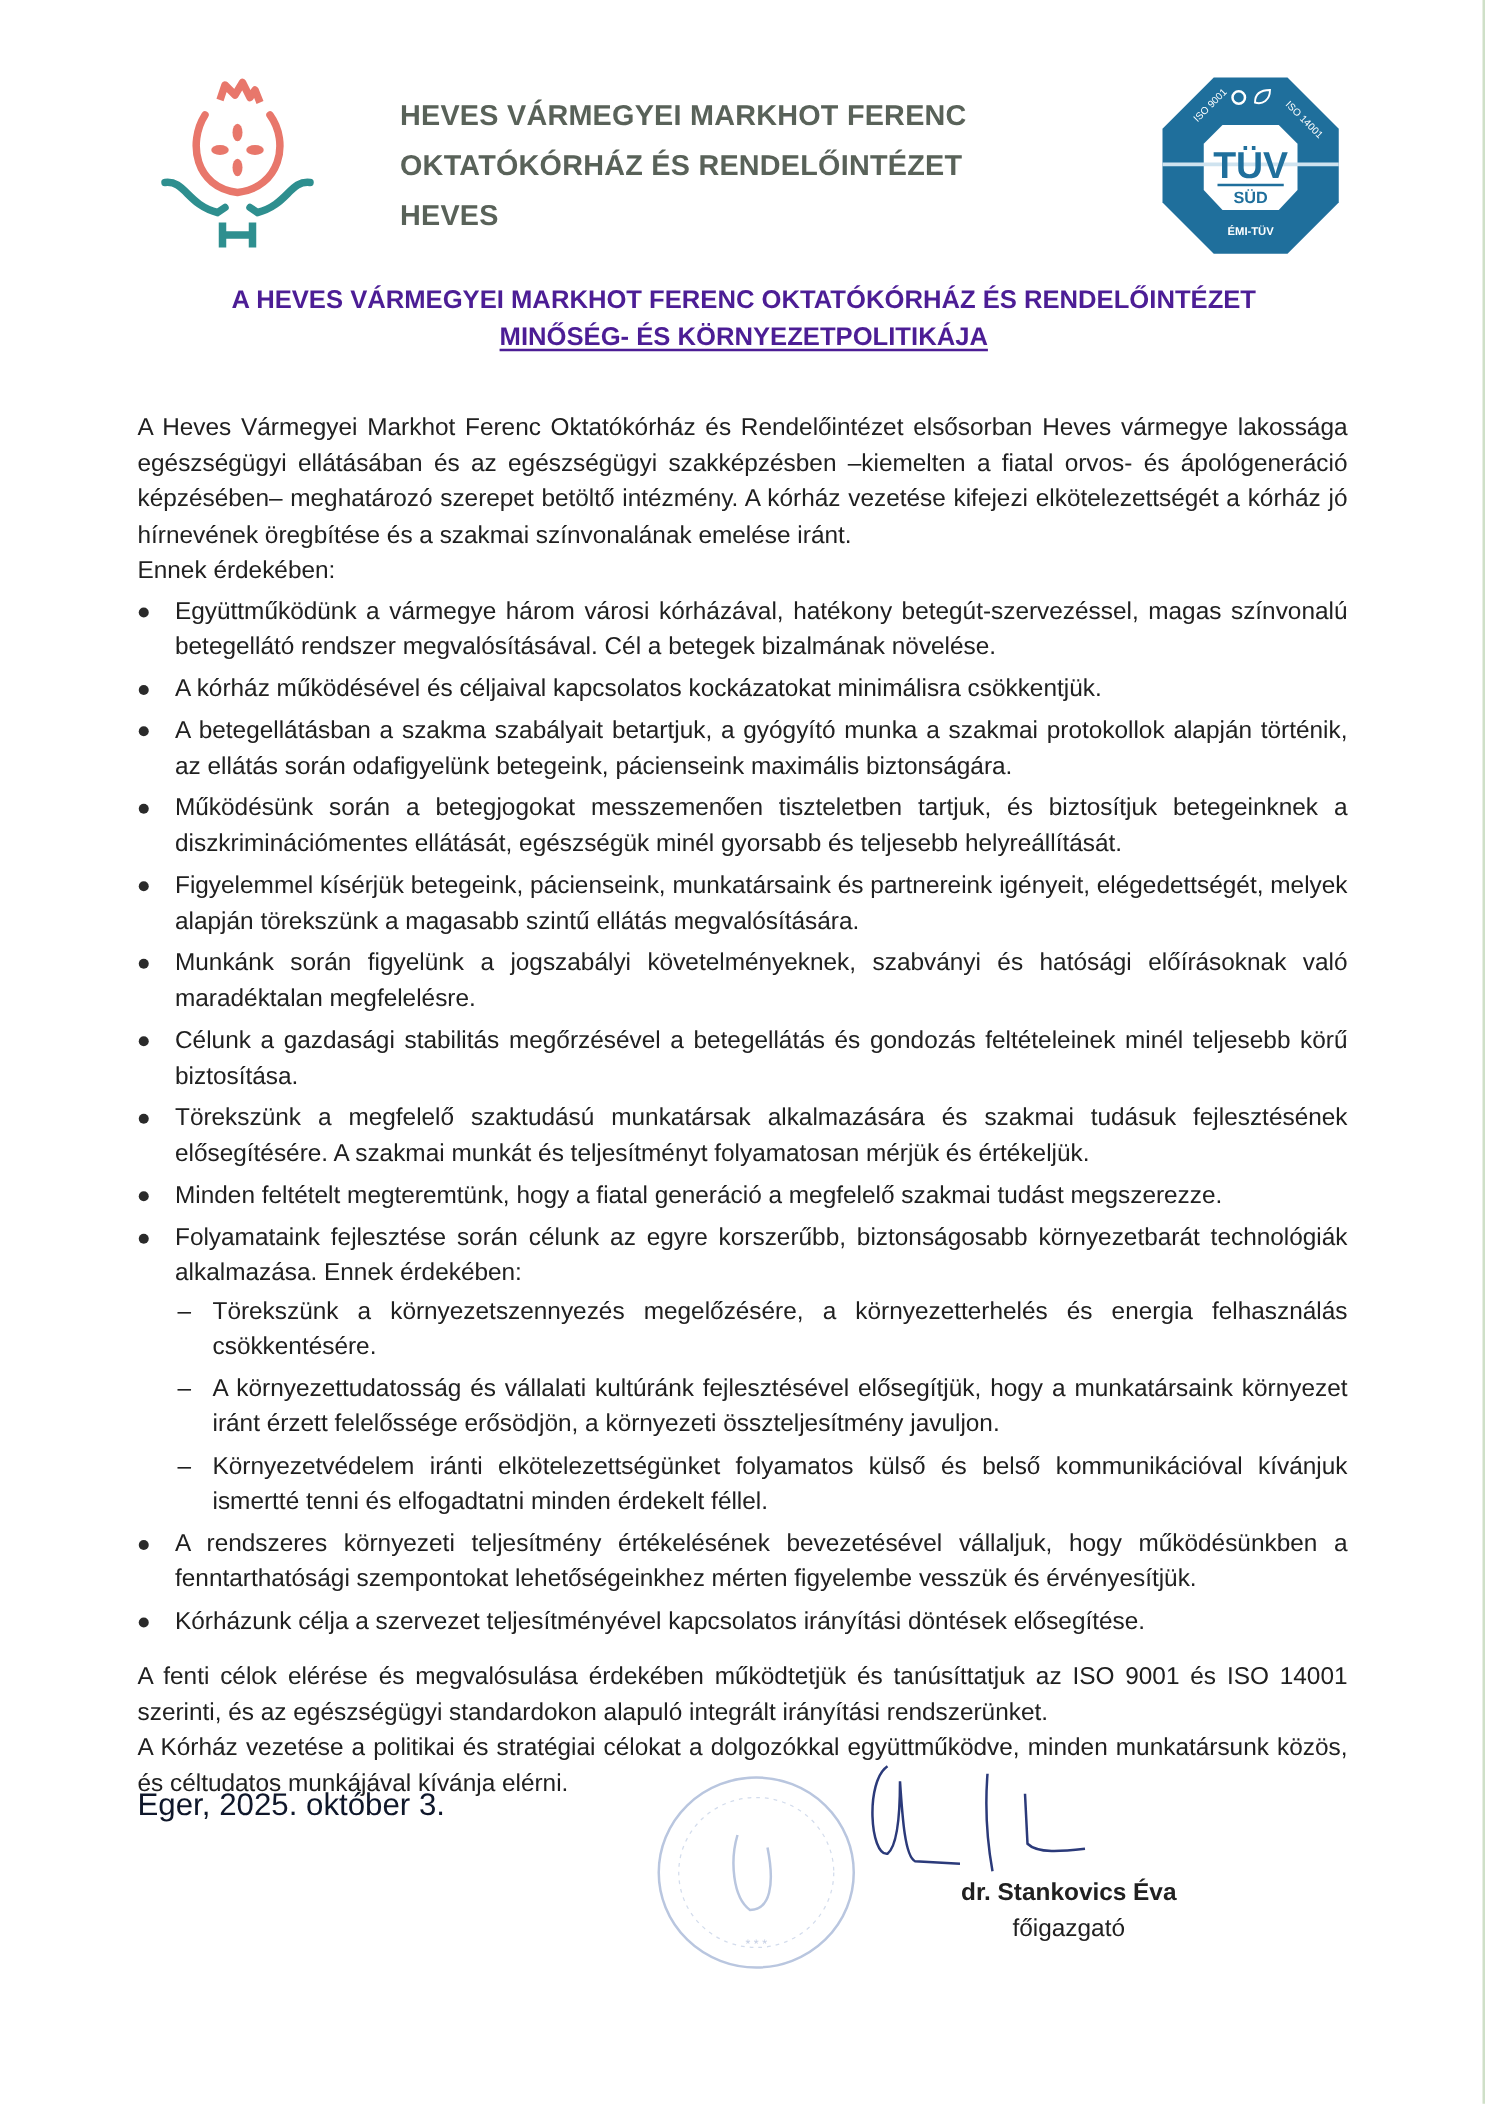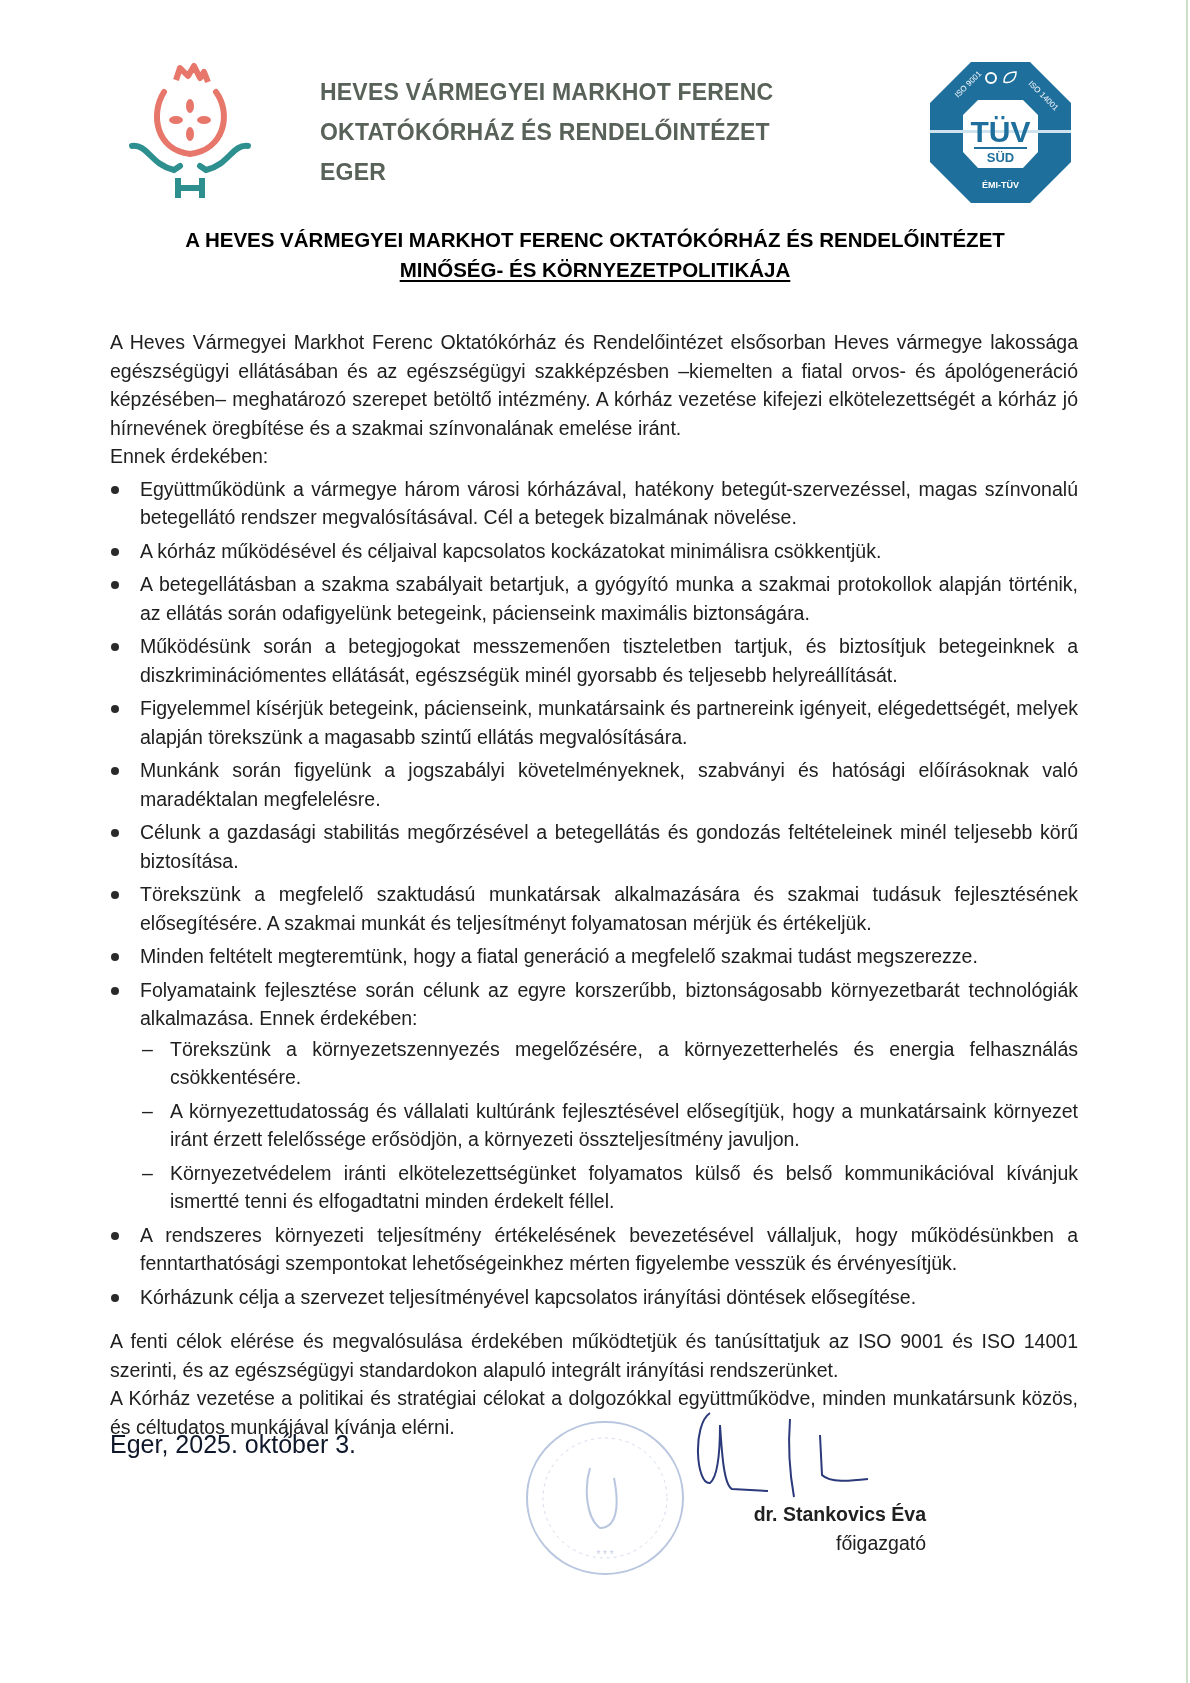--- a/index.html
+++ b/index.html
@@ -7,36 +7,36 @@
     width: 1190px; height: 1683px; background: #ffffff; position: relative; overflow: hidden;
     font-family: "Liberation Sans Narrow", "Liberation Sans", sans-serif;
     color: #222222;
   }
   .edge-line { position: absolute; left: 1186px; top: 0; width: 2px; height: 1683px; background: #cfe0c8; }
   .header { position: absolute; left: 0; top: 0; width: 1190px; height: 215px; }
   .logo-left { position: absolute; left: 128px; top: 62px; width: 125px; height: 140px; }
   .logo-right { position: absolute; left: 928px; top: 60px; width: 145px; height: 145px; }
   .inst-title { position: absolute; left: 320px; top: 72px; width: 550px; text-align: left; color: #596259;
     font-family: "Liberation Sans", sans-serif; font-weight: bold; font-size: 23px; line-height: 40px; letter-spacing: 0.2px; }
-  .doc-title { position: absolute; left: 120px; top: 225px; width: 950px; text-align: center; color: #000000;
+  .doc-title { position: absolute; left: 120px; top: 225px; width: 950px; text-align: center; color: #4c1d95;
     font-family: "Liberation Sans", sans-serif; font-weight: bold; font-size: 20.5px; line-height: 30px; }
   .doc-title .sub { text-decoration: underline; text-underline-offset: 3px; }
   .content { position: absolute; left: 110px; top: 328px; width: 968px; font-size: 19.5px; line-height: 28.5px; color: #202020; }
   .content p { margin: 0; text-align: justify; }
   .content ul { list-style: none; margin: 4px 0 16px 0; padding: 0; }
   .content li.bullet { position: relative; padding-left: 30px; margin-bottom: 5px; text-align: justify; }
   .content li.bullet .dot { position: absolute; left: 1px; top: 11px; width: 8px; height: 8px; border-radius: 50%; background: #2a2a2a; }
   .content ul.dash { margin: 2px 0 0 0; }
   .content li.dashitem { position: relative; padding-left: 30px; margin-bottom: 5px; text-align: justify; }
   .content li.dashitem .dash-mark { position: absolute; left: 2px; top: 0; }
   .closing { margin-top: 3px !important; }
   .date { position: absolute; left: 110px; top: 1430px; font-size: 25px; color: #0f172a; }
   .stamp { position: absolute; left: 520px; top: 1418px; width: 170px; height: 165px; }
   .signature { position: absolute; left: 690px; top: 1405px; width: 200px; height: 100px; }
-  .signer { position: absolute; left: 696px; top: 1500px; width: 230px; text-align: right; font-size: 19.5px; line-height: 29px; color: #202020; }
+  .signer { position: absolute; left: 740px; top: 1500px; width: 230px; text-align: center; font-size: 19.5px; line-height: 29px; color: #202020; }
   .signer .name { font-weight: bold; }
 </style>
 </head>
 <body>
 
 <div class="edge-line"></div>
 
 <div class="header">
   <svg class="logo-left" viewBox="0 0 125 140">
     <path d="M48 18 L52 6 L60 14 L66 4 L72 16 L76 10 L80 20" fill="none" stroke="#e8776b" stroke-width="6" stroke-linejoin="round"></path>
@@ -46,21 +46,21 @@
     <ellipse cx="48" cy="58" rx="7" ry="4" fill="#e8776b"></ellipse>
     <ellipse cx="76" cy="58" rx="7" ry="4" fill="#e8776b"></ellipse>
     <path d="M4 84 C20 82 22 102 46 108 L52 104" fill="none" stroke="#2e8f8f" stroke-width="6" stroke-linecap="round"></path>
     <path d="M120 84 C104 82 102 102 78 108 L72 104" fill="none" stroke="#2e8f8f" stroke-width="6" stroke-linecap="round"></path>
     <path d="M50 116 L50 136 M74 116 L74 136 M50 126 L74 126" fill="none" stroke="#2e8f8f" stroke-width="6"></path>
   </svg>
 
   <div class="inst-title">
     <div>HEVES VÁRMEGYEI MARKHOT FERENC</div>
     <div>OKTATÓKÓRHÁZ ÉS RENDELŐINTÉZET</div>
-    <div>EGER</div>
+    <div>HEVES</div>
   </div>
 
   <svg class="logo-right" viewBox="0 0 145 145">
     <polygon points="43,2 102,2 143,43 143,102 102,143 43,143 2,102 2,43" fill="#1f6f9c"></polygon>
     <polygon points="50,40 95,40 110,55 110,92 95,108 50,108 35,92 35,55" fill="#ffffff"></polygon>
     <rect x="2" y="70" width="141" height="3" fill="#cfe3ef"></rect>
     <text x="72.5" y="82" text-anchor="middle" font-family="Liberation Sans, sans-serif" font-size="30" fill="#1f6f9c" font-weight="bold">TÜV</text>
     <rect x="46" y="87" width="53" height="2" fill="#1f6f9c"></rect>
     <text x="72.5" y="102" text-anchor="middle" font-family="Liberation Sans, sans-serif" font-size="13" fill="#1f6f9c" font-weight="bold">SÜD</text>
     <text x="72.5" y="128" text-anchor="middle" font-family="Liberation Sans, sans-serif" font-size="9" fill="#ffffff" font-weight="bold">ÉMI-TÜV</text>

